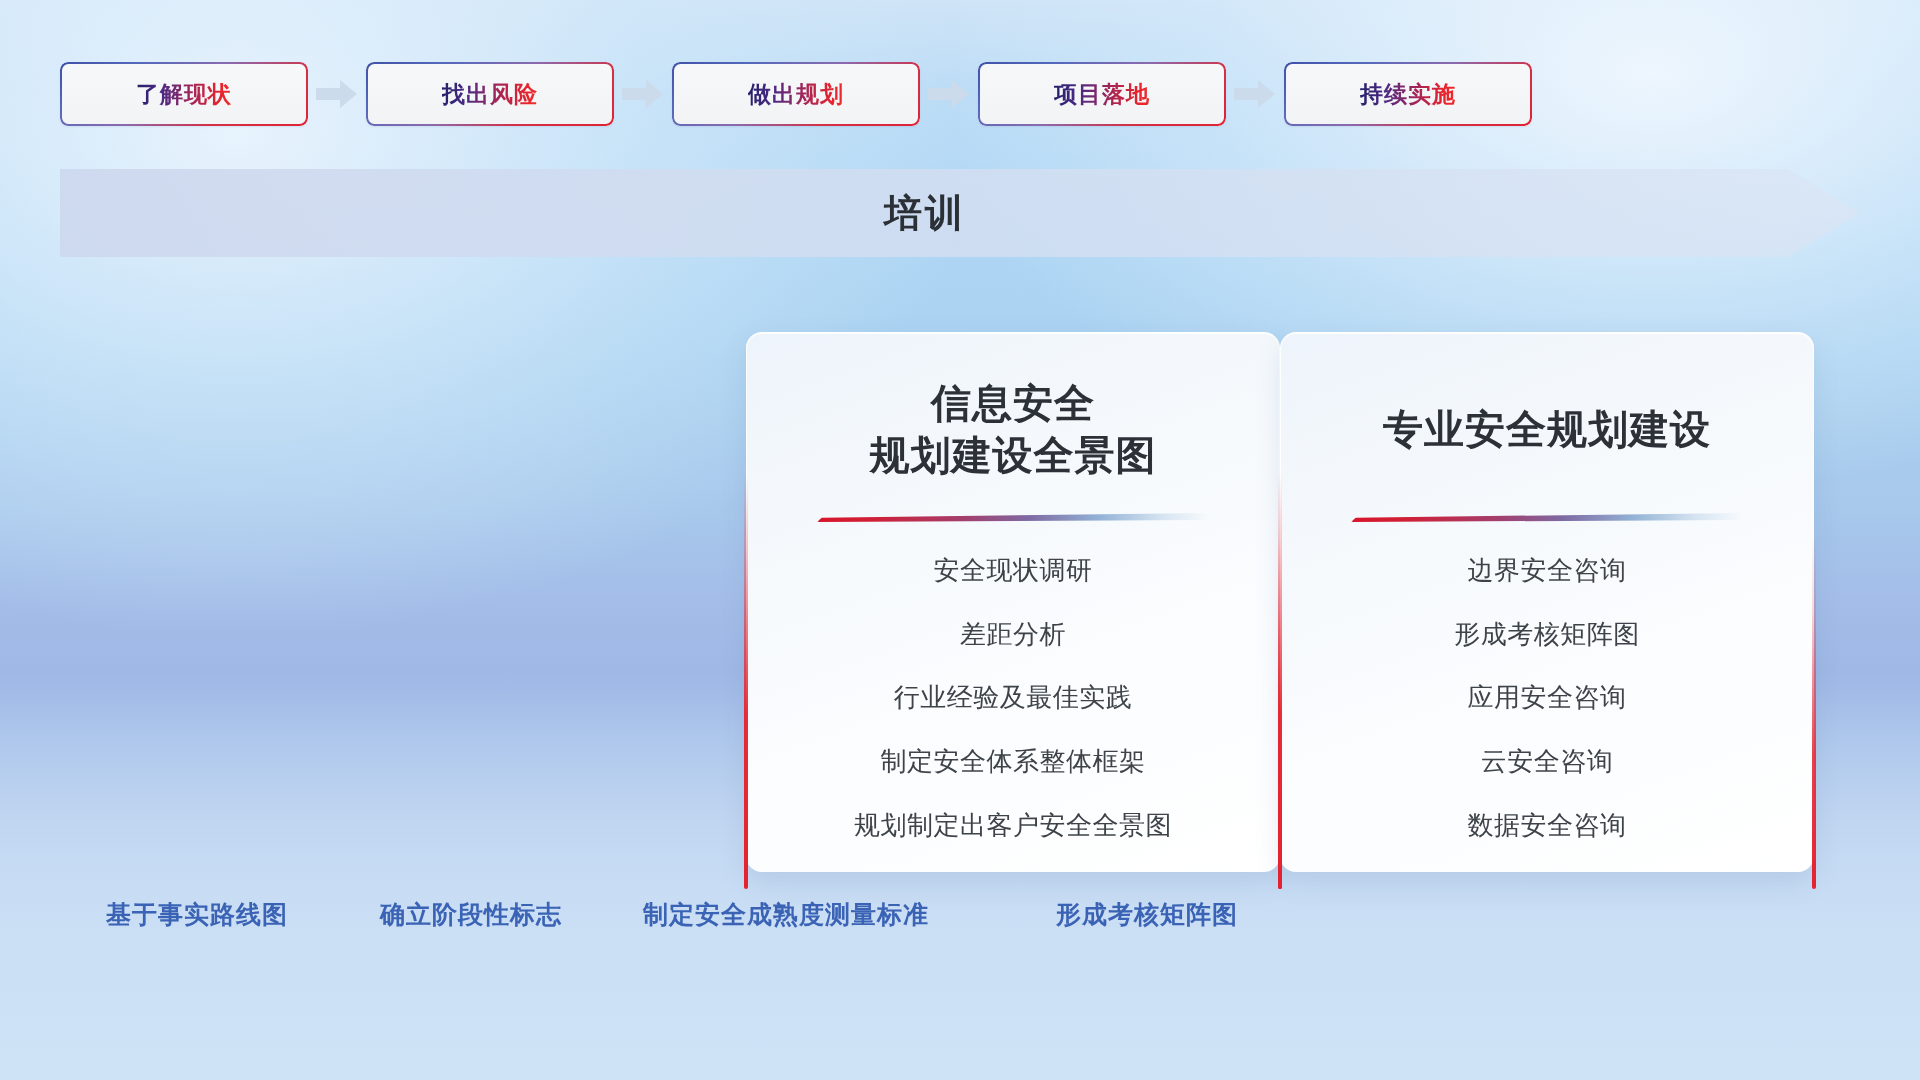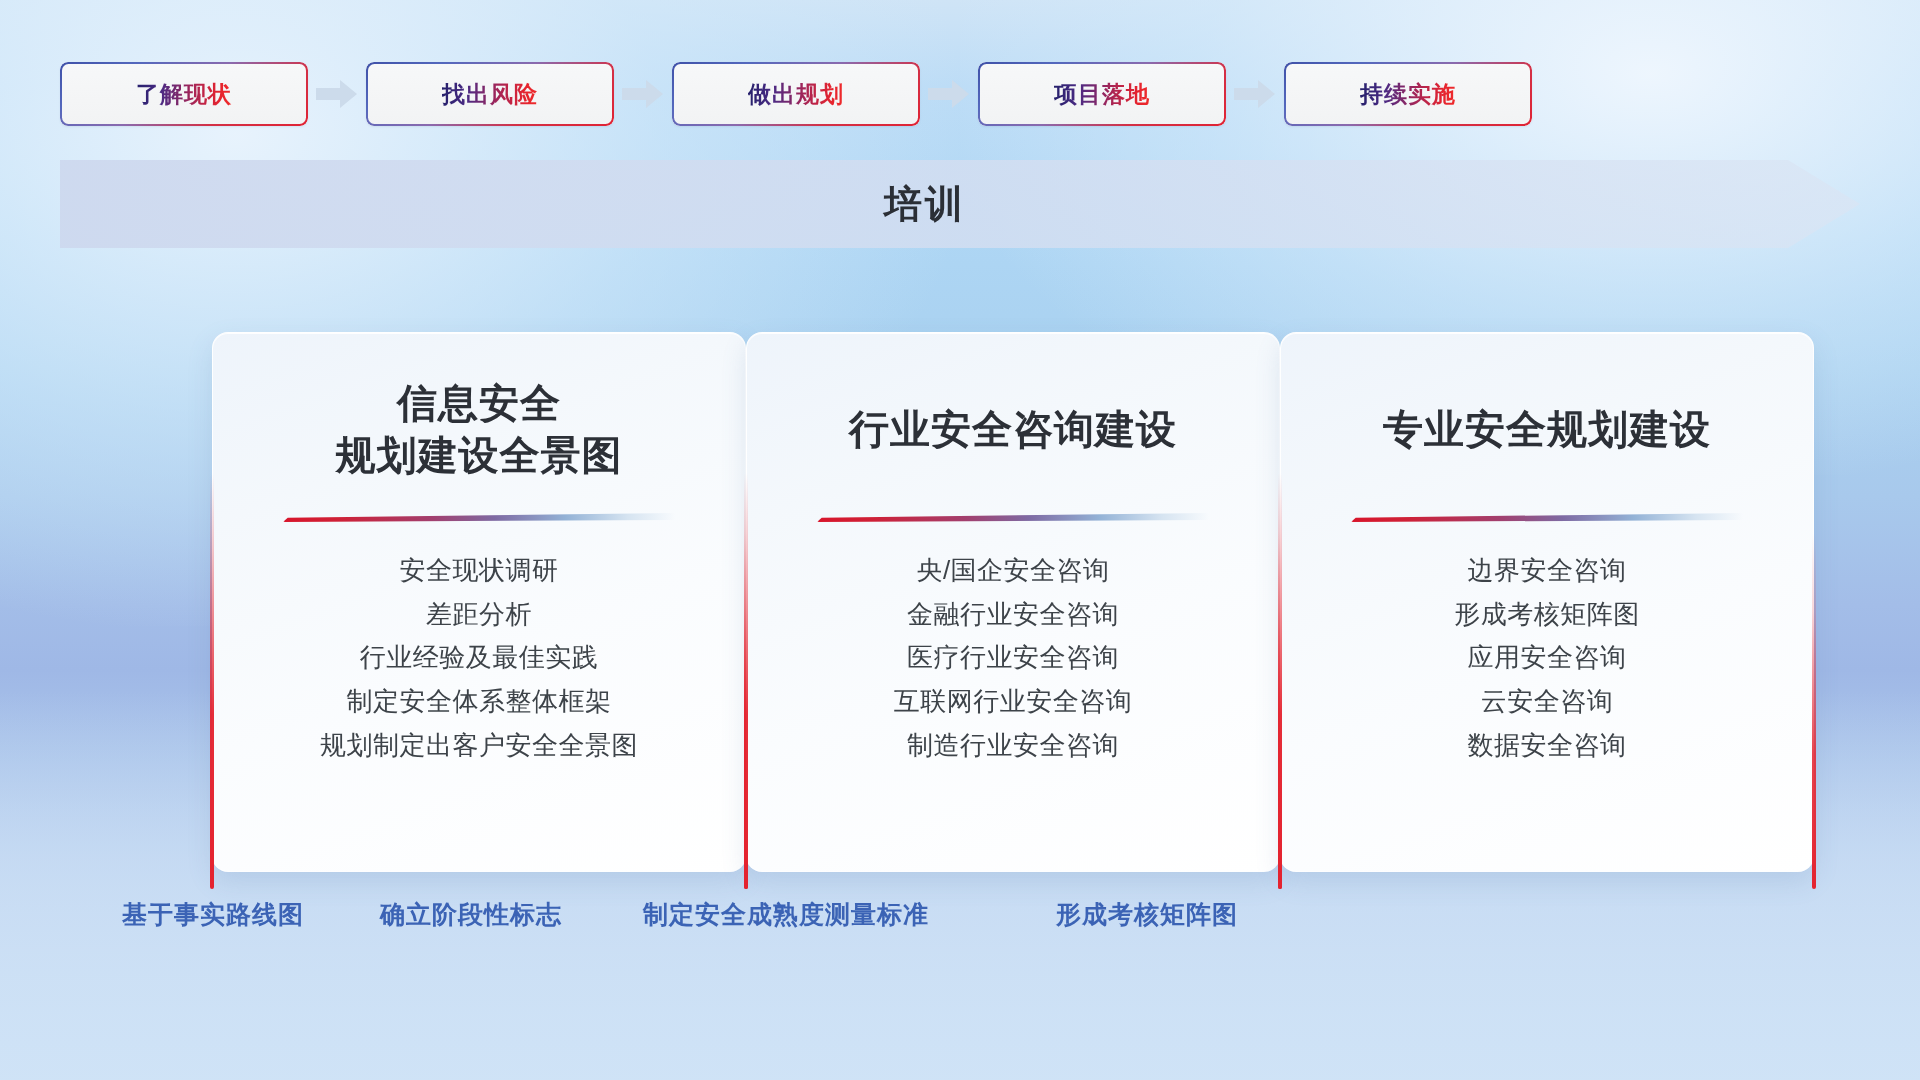--- a/index.html
+++ b/index.html
@@ -77,21 +77,21 @@
     white-space: nowrap;
   }
   .step-arrow {
     flex: 0 0 58px; height: 64px;
     display:flex; align-items:center; justify-content:center;
   }
   .step-arrow svg { display:block; }
 
   
   .band {
-    position: absolute; left: 60px; top: 160px;
+    position: absolute; left: 60px; top: 169px;
     width: 1800px; height: 88px;
   }
   .band-shape {
     position:absolute; inset:0;
     background: linear-gradient(90deg, rgba(205,216,238,.92) 0%, rgba(209,220,240,.88) 35%, rgba(213,224,242,.82) 68%, rgba(218,229,244,.72) 100%);
     clip-path: polygon(0 0, calc(100% - 72px) 0, 100% 50%, calc(100% - 72px) 100%, 0 100%);
   }
   .band-title {
     position: relative; z-index:2;
     height: 88px; display:flex; align-items:center; justify-content:center;
@@ -133,36 +133,36 @@
     display:flex; align-items:center; justify-content:center;
     min-height: 116px;
   }
   .card-1 .card-title { min-height: 116px; }
   .divider {
     width: 392px; height: 9px; margin: 26px 0 30px;
     background: linear-gradient(90deg,#d8152b 0%, #cf2036 14%, #a23f6e 38%, #7e6aa3 54%, #93b2d6 72%, #d6e4f1 88%, rgba(236,243,250,0) 100%);
     clip-path: polygon(1.2% 52%, 100% 0%, 100% 78%, 0% 100%);
     border-radius: 2px;
   }
-  .card-list { display:flex; flex-direction:column; align-items:center; gap: 6px; }
+  .card-list { display:flex; flex-direction:column; align-items:center; gap: 26px; }
   .card-list li {
     list-style:none; font-size: 26px; color: #3d4349; letter-spacing: .5px;
     line-height: 1.45;
   }
 
   
   .footnotes {
     position: absolute; left: 0; top: 898px; width: 1920px; height: 46px;
   }
   .footnote {
     position: absolute; top: 0;
     font-size: 25px; font-weight: 700; color: #3b63b5; letter-spacing: 1px;
     white-space: nowrap;
   }
-  .fn-0 { left: 106px; margin-left: 16px; }
+  .fn-0 { left: 106px; }
   .fn-1 { left: 380px; text-align: center; }
   .fn-2 { left: 643px; }
   .fn-3 { left: 1056px; text-align: right; }
 </style>
 </head>
 <body>
 
 <div class="bg-wash"></div>
 <div class="bg-wash2"></div>
 
@@ -226,31 +226,20 @@
     <div class="divider"></div>
     <ul class="card-list">
       <li>安全现状调研</li>
       <li>差距分析</li>
       <li>行业经验及最佳实践</li>
       <li>制定安全体系整体框架</li>
       <li>规划制定出客户安全全景图</li>
     </ul>
   </div>
 
-  <div class="card card-2">
-    <div class="card-title">行业安全咨询建设</div>
-    <div class="divider"></div>
-    <ul class="card-list">
-      <li>央/国企安全咨询</li>
-      <li>金融行业安全咨询</li>
-      <li>医疗行业安全咨询</li>
-      <li>互联网行业安全咨询</li>
-      <li>制造行业安全咨询</li>
-    </ul>
-  </div>
 
   <div class="card card-3">
     <div class="card-title">专业安全规划建设</div>
     <div class="divider"></div>
     <ul class="card-list">
       <li>边界安全咨询</li>
       <li>形成考核矩阵图</li>
       <li>应用安全咨询</li>
       <li>云安全咨询</li>
       <li>数据安全咨询</li>

